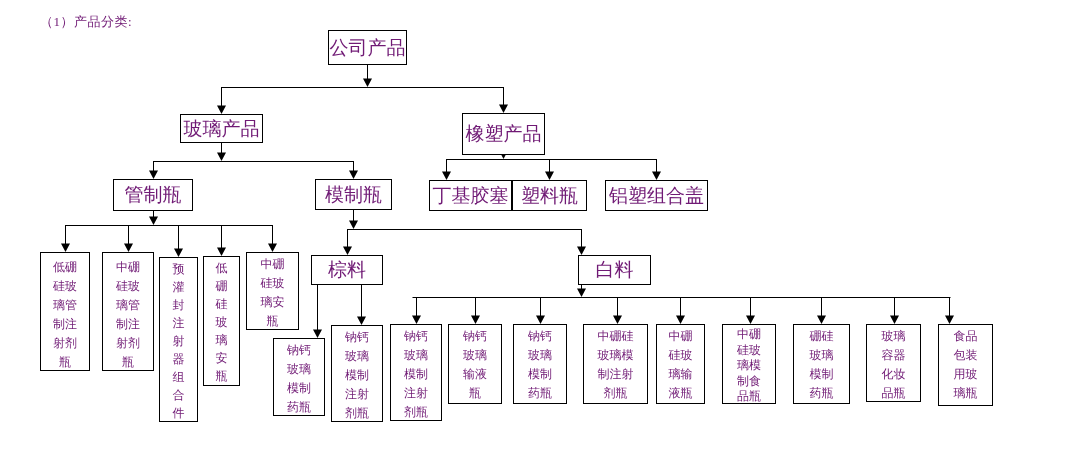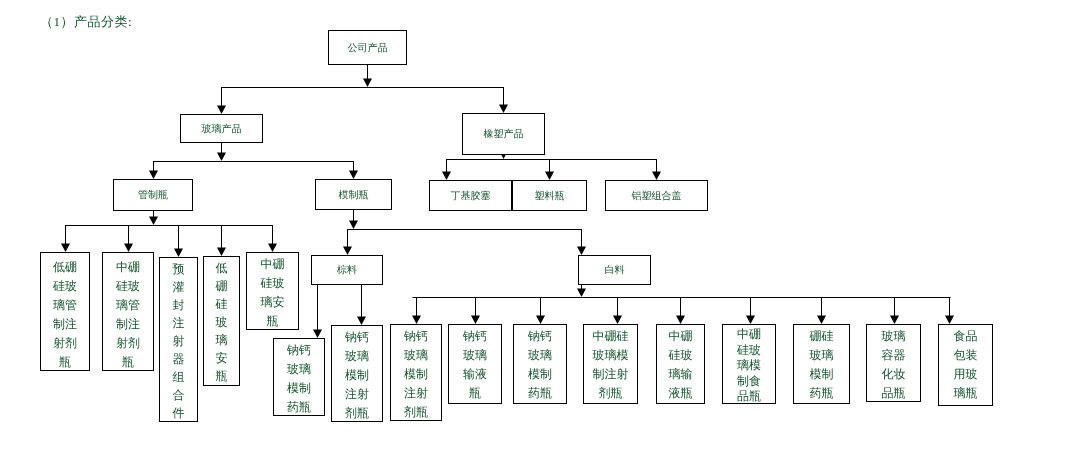--- a/index.html
+++ b/index.html
@@ -1,34 +1,34 @@
 <!DOCTYPE html>
 <html><head>
 <meta charset="utf-8">
 <style>
   html,body{margin:0;padding:0;background:#ffffff;}
   #canvas{
     position:relative;
     width:1080px;height:451px;
     background:#ffffff;
     font-family:"Liberation Serif","DejaVu Serif",serif;
-    color:#14532d;
+    color:#701a75;
     overflow:hidden;
   }
   #title{
     position:absolute;left:40px;top:13px;
     font-size:13px;letter-spacing:0.5px;white-space:nowrap;
   }
   svg.connectors{position:absolute;left:0;top:0;}
   .node{
     position:absolute;
     border:1px solid #000;
     background:#fff;
     display:flex;align-items:center;justify-content:center;
-    font-size:10px;white-space:nowrap;
+    font-size:19px;white-space:nowrap;
     box-sizing:border-box;
   }
   .leaf{
     position:absolute;
     border:1px solid #000;
     background:#fff;
     font-size:12px;line-height:19px;
     text-align:center;white-space:pre-line;
     padding-top:2px;
     box-sizing:border-box;
@@ -182,21 +182,21 @@
 注射
 剂瓶</div>
   <div class="leaf" style="left:448px;top:324px;width:54px;height:80px;">钠钙
 玻璃
 输液
 瓶</div>
   <div class="leaf" style="left:513px;top:324px;width:54px;height:80px;">钠钙
 玻璃
 模制
 药瓶</div>
-  <div class="leaf" style="left:583px;top:324px;width:55px;height:80px;">中硼硅
+  <div class="leaf" style="left:583px;top:324px;width:65px;height:80px;">中硼硅
 玻璃模
 制注射
 剂瓶</div>
   <div class="leaf" style="left:656px;top:324px;width:49px;height:80px;">中硼
 硅玻
 璃输
 液瓶</div>
   <div class="leaf lh15" style="left:722px;top:324px;width:54px;height:80px;">中硼
 硅玻
 璃模

